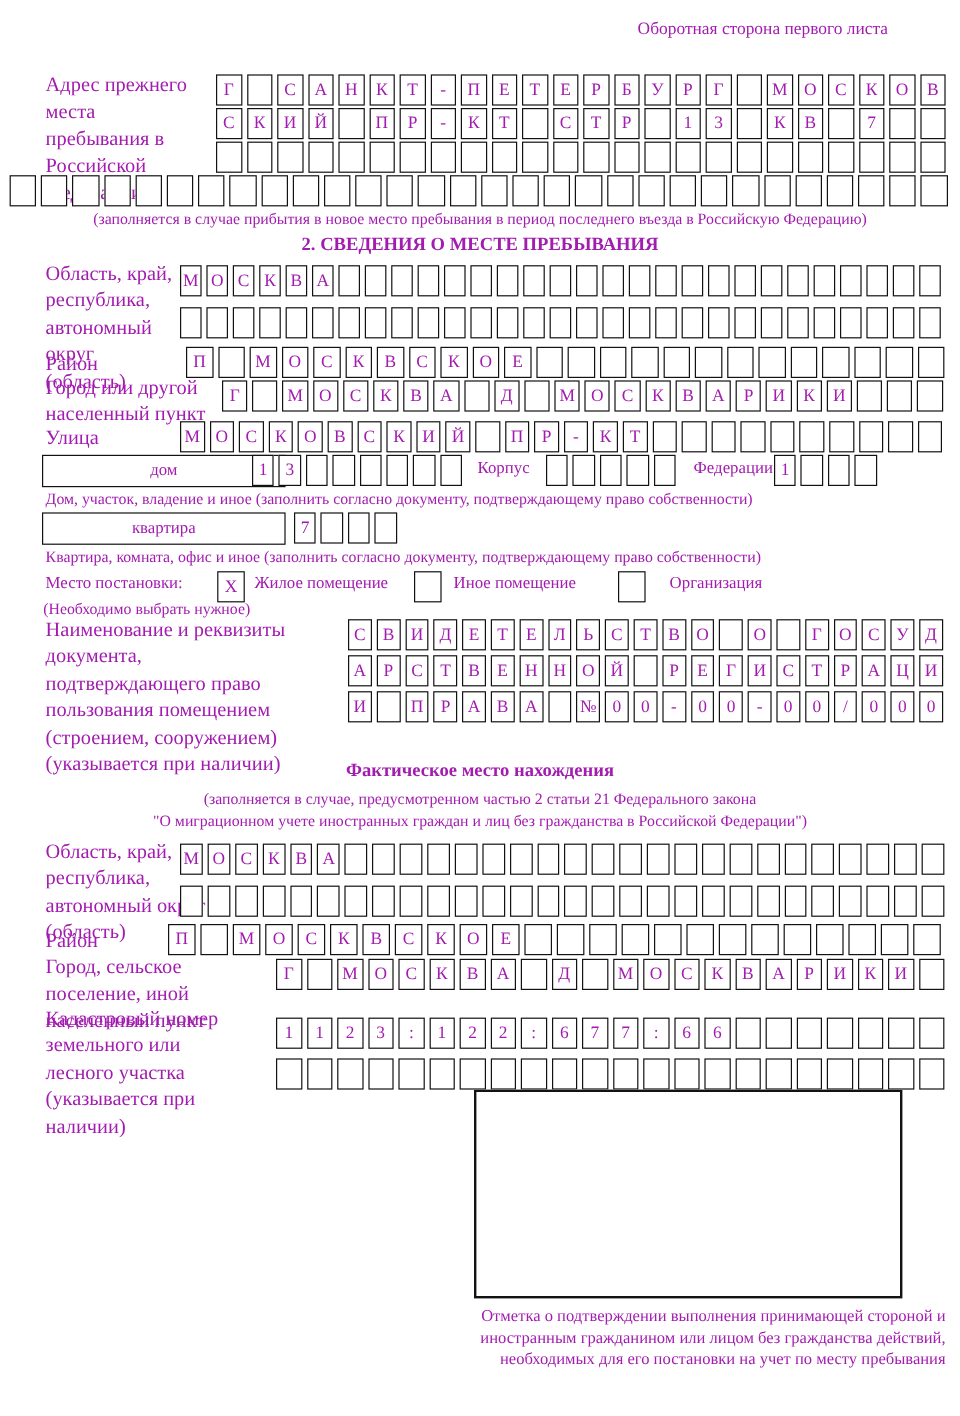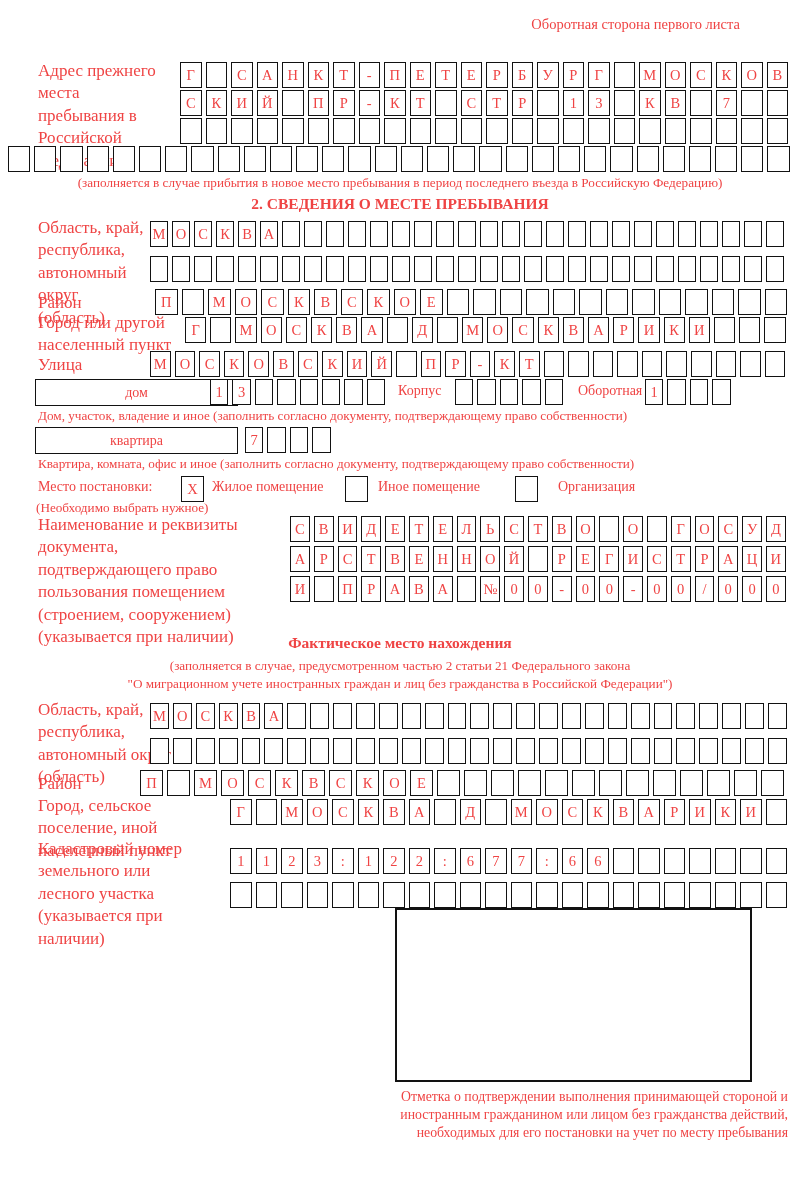--- a/index.html
+++ b/index.html
@@ -1,16 +1,16 @@
 <!DOCTYPE html>
 <html lang="ru"><head>
 <meta charset="utf-8">
 <style>
   html,body{margin:0;padding:0;background:#fff;}
-  .page{position:relative;width:800px;height:1180px;background:#fff;color:#ef4444;
+  .page{position:relative;width:800px;height:1180px;background:#fff;color:#a21caf;
         font-family:"Liberation Serif","DejaVu Serif",serif;overflow:hidden;}
   .abs{position:absolute;}
   .lbl{font-size:17px;line-height:1.32;}
   .corner{font-size:14.5px;text-align:right;}
   .hdr{font-weight:bold;font-size:15.5px;text-align:center;width:800px;left:0;}
   .note{font-size:13.2px;text-align:center;width:800px;left:0;}
   .lnote{font-size:13.2px;text-align:left;}
   .cellrow{display:flex;gap:4px;}
   .cell{box-sizing:border-box;flex:none;width:var(--cw,21px);height:26px;
         border:1.6px solid #121212;display:flex;align-items:center;justify-content:center;
@@ -305,21 +305,21 @@
       <span class="cell"></span>
     </div>
   <div class="abs inline-lbl" style="left:398px;top:383px">Корпус</div>
   <div class="abs cellrow" style="left:455px;top:379px;--cw:18.4px">
       <span class="cell"></span>
       <span class="cell"></span>
       <span class="cell"></span>
       <span class="cell"></span>
       <span class="cell"></span>
     </div>
-  <div class="abs inline-lbl" style="left:578px;top:383px">Оборотная</div>
+  <div class="abs inline-lbl" style="left:578px;top:383px">Федерации</div>
   <div class="abs cellrow" style="left:645px;top:379px;--cw:18.4px">
       <span class="cell">1</span>
       <span class="cell"></span>
       <span class="cell"></span>
       <span class="cell"></span>
     </div>
   <div class="abs lnote" style="left:38px;top:408px;width:740px">Дом, участок, владение и иное (заполнить согласно документу, подтверждающему право собственности)</div>
 
   <div class="abs wbox" style="left:35px;top:427px;width:203px">квартира</div>
   <div class="abs cellrow" style="left:245px;top:427px;--cw:18.4px">

